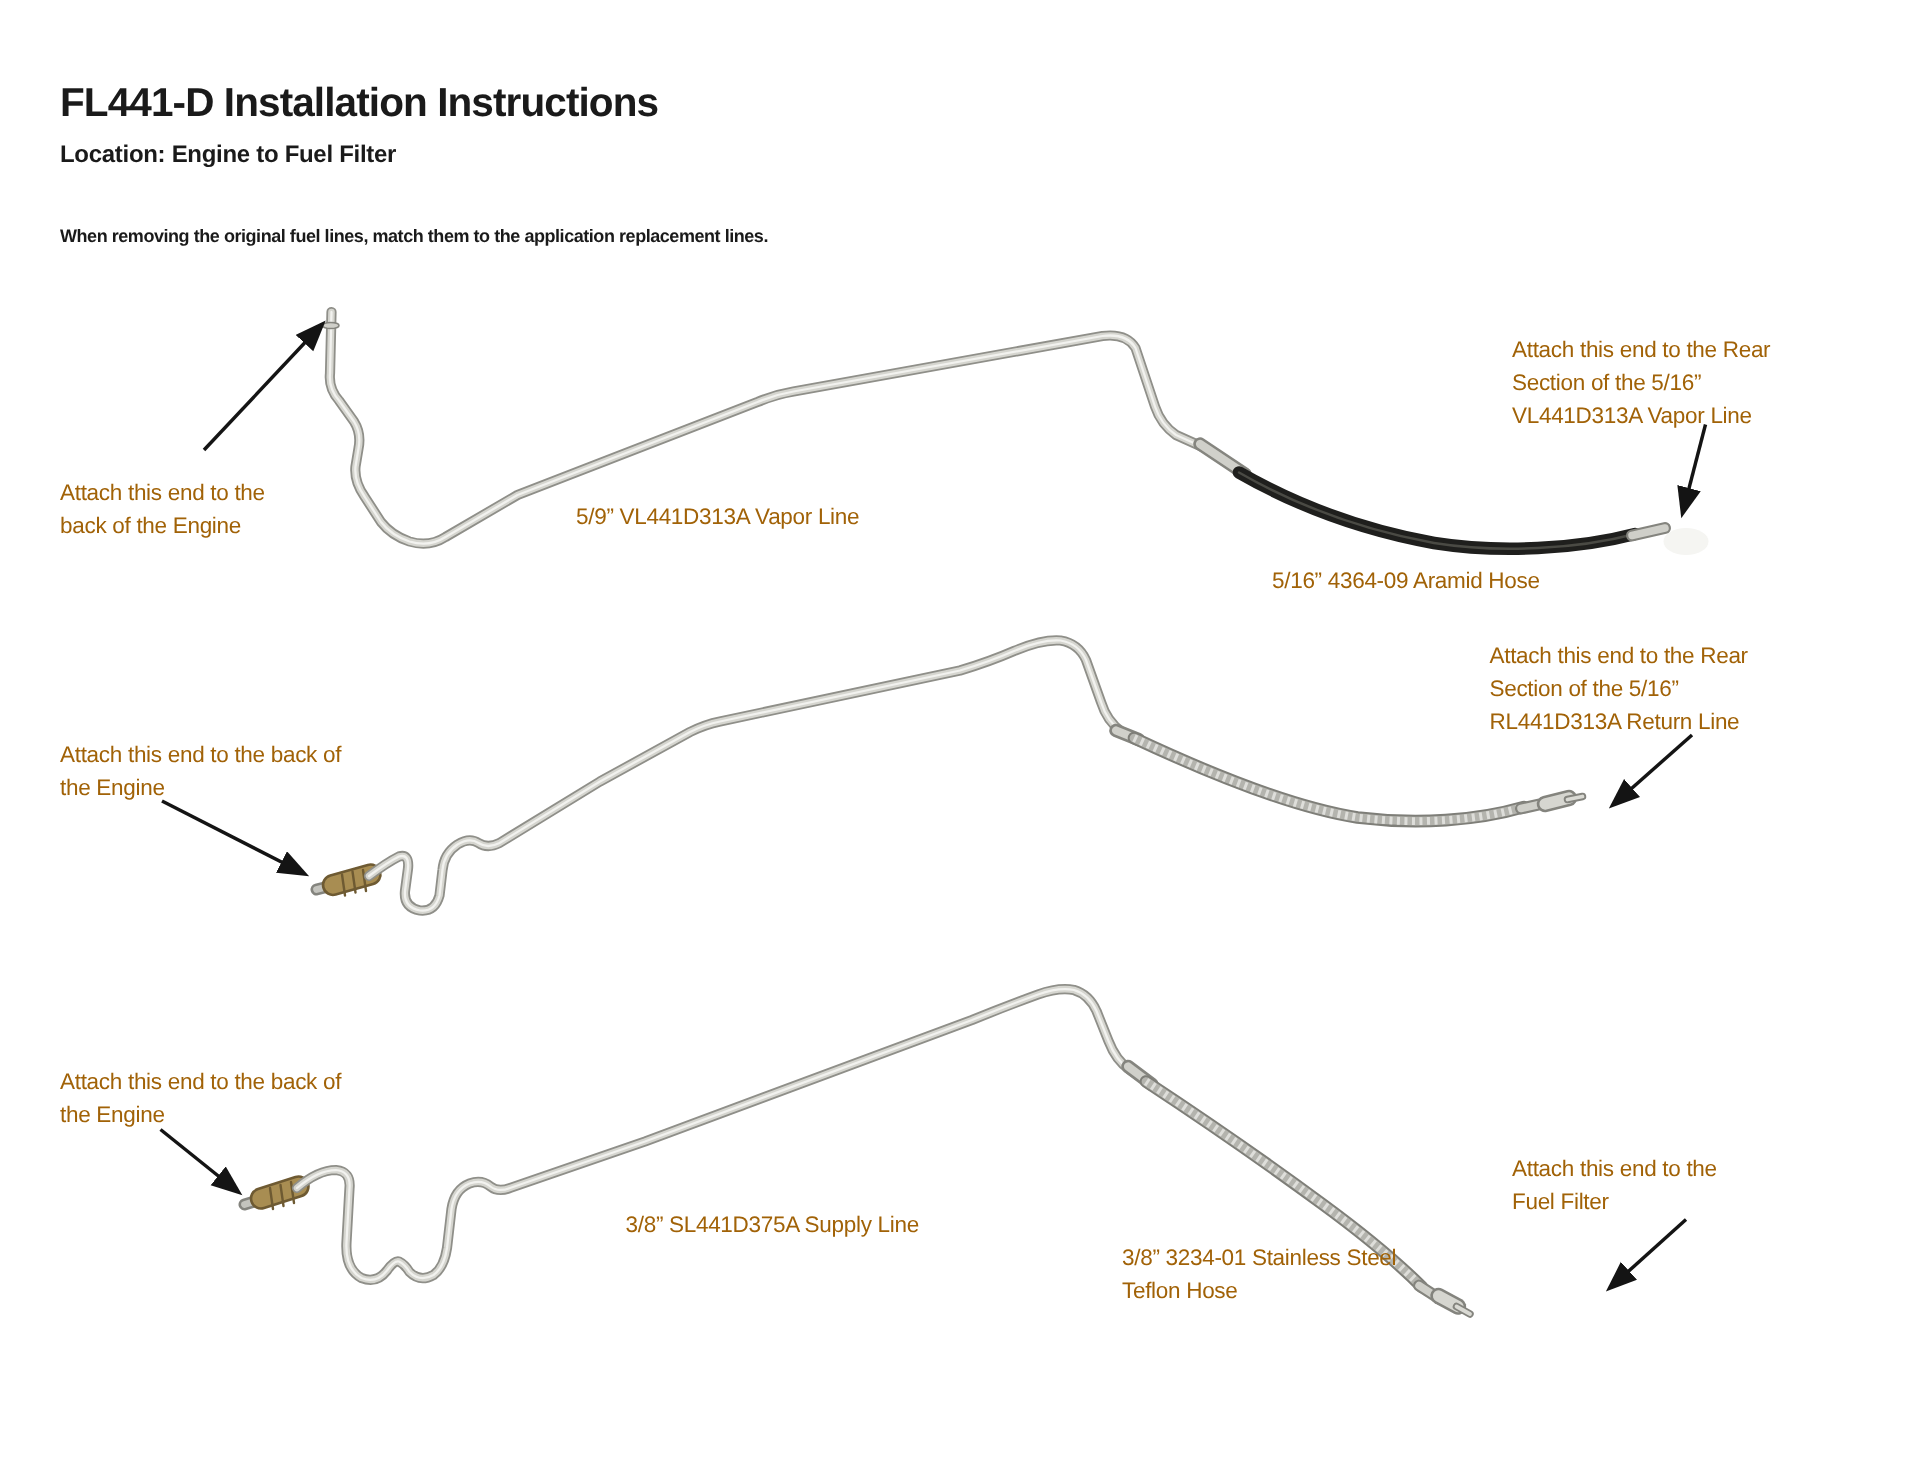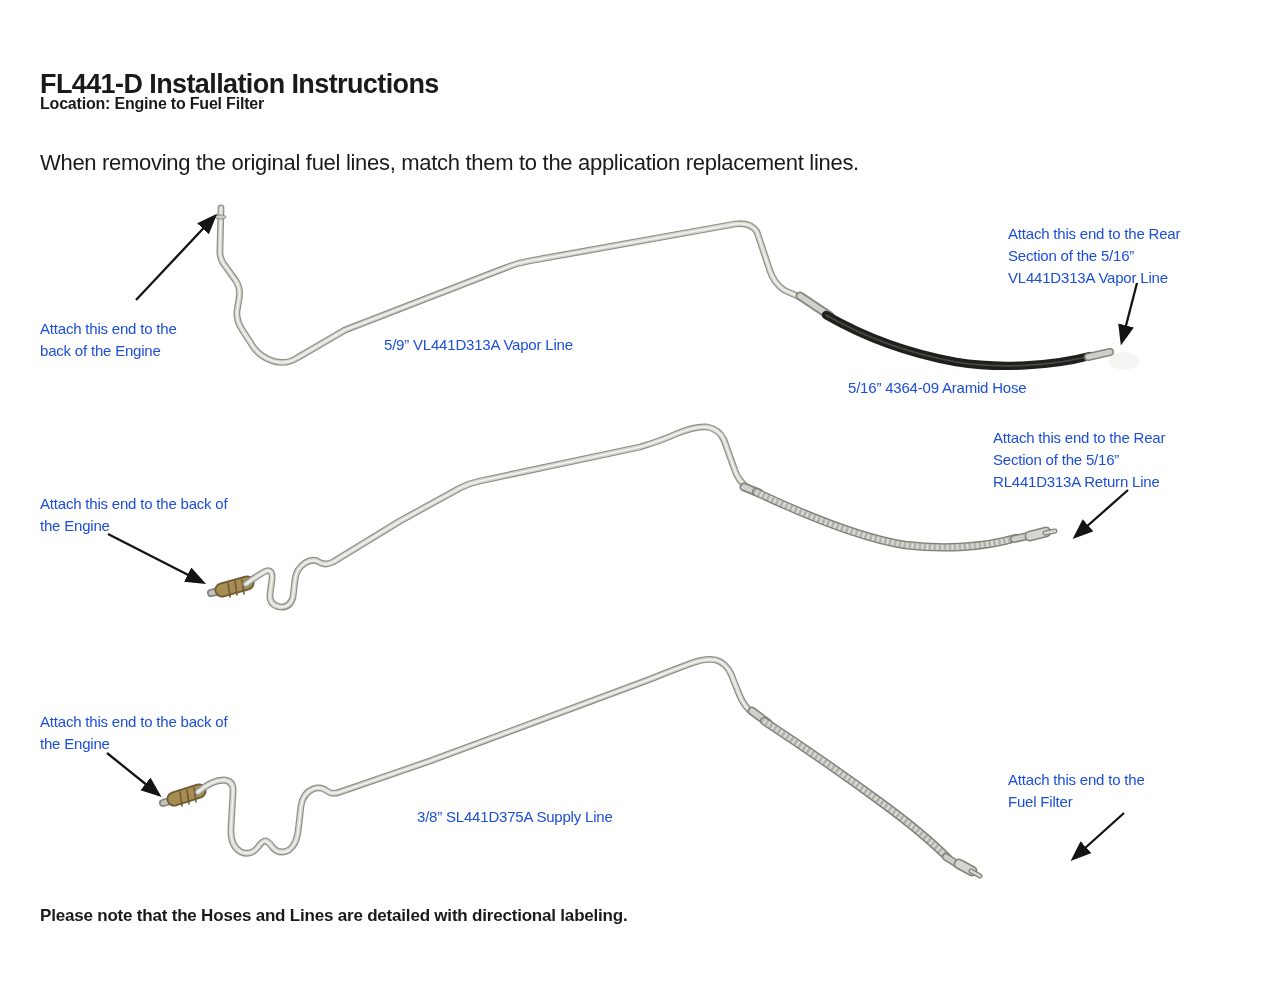--- a/index.html
+++ b/index.html
@@ -1,24 +1,24 @@
 <!DOCTYPE html>
 <html><head>
 <meta charset="utf-8">
 <style>
   html,body{margin:0;padding:0;background:#ffffff;}
   .page{
     position:relative;width:1280px;height:989px;background:#ffffff;overflow:hidden;
     font-family:"Liberation Sans",sans-serif;color:#1a1a1a;
   }
   .abs{position:absolute;}
-  .title{font-size:27px;font-weight:bold;letter-spacing:-0.6px;margin-top:16px;}
+  .title{font-size:27px;font-weight:bold;letter-spacing:-0.6px;}
   .subtitle{font-size:16px;font-weight:bold;letter-spacing:-0.2px;}
-  .intro{font-size:22px;font-weight:normal;letter-spacing:-0.3px;}
-  .ann{font-size:15px;line-height:22px;letter-spacing:-0.2px;white-space:pre-line;color:#1d4ed8;}
+  .intro{font-size:12px;font-weight:bold;letter-spacing:-0.3px;}
+  .ann{font-size:15px;line-height:22px;letter-spacing:-0.2px;white-space:pre-line;color:#a16207;}
   .footer-note{font-size:17px;font-weight:bold;letter-spacing:-0.2px;}
   svg{position:absolute;left:0;top:0;}
   
   .tube-edge{fill:none;stroke:#8f8f89;stroke-width:6.8;stroke-linecap:round;stroke-linejoin:round;}
   .tube-body{fill:none;stroke:#d5d5cf;stroke-width:4.4;stroke-linecap:round;stroke-linejoin:round;}
   .tube-hl{fill:none;stroke:#f2f2ef;stroke-width:1.5;stroke-linecap:round;stroke-linejoin:round;}
   
   .hoseb-edge{fill:none;stroke:#1f1f1d;stroke-width:8.4;stroke-linecap:round;}
   .hoseb-hl{fill:none;stroke:#4a4a44;stroke-width:1.6;stroke-linecap:round;}
   
@@ -176,18 +176,19 @@
 
   <div class="abs ann" style="left:40px;top:493px;">Attach this end to the back of
 the Engine</div>
   <div class="abs ann" style="left:993px;top:427px;">Attach this end to the Rear
 Section of the 5/16”
 RL441D313A Return Line</div>
 
   <div class="abs ann" style="left:40px;top:711px;">Attach this end to the back of
 the Engine</div>
   <div class="abs ann" style="left:397px;top:806px;margin-left:20px;">3/8” SL441D375A Supply Line</div>
+  <div class="abs ann" style="left:748px;top:828px;">3/8” 3234-01 Stainless Steel
+Teflon Hose</div>
   <div class="abs ann" style="left:1008px;top:769px;">Attach this end to the
 Fuel Filter</div>
 
-  <div class="abs footer-note" style="left:40px;top:906px;">Please note that the Hoses and Lines are detailed with directional labeling.</div>
 
 </div>
 
 </body></html>

